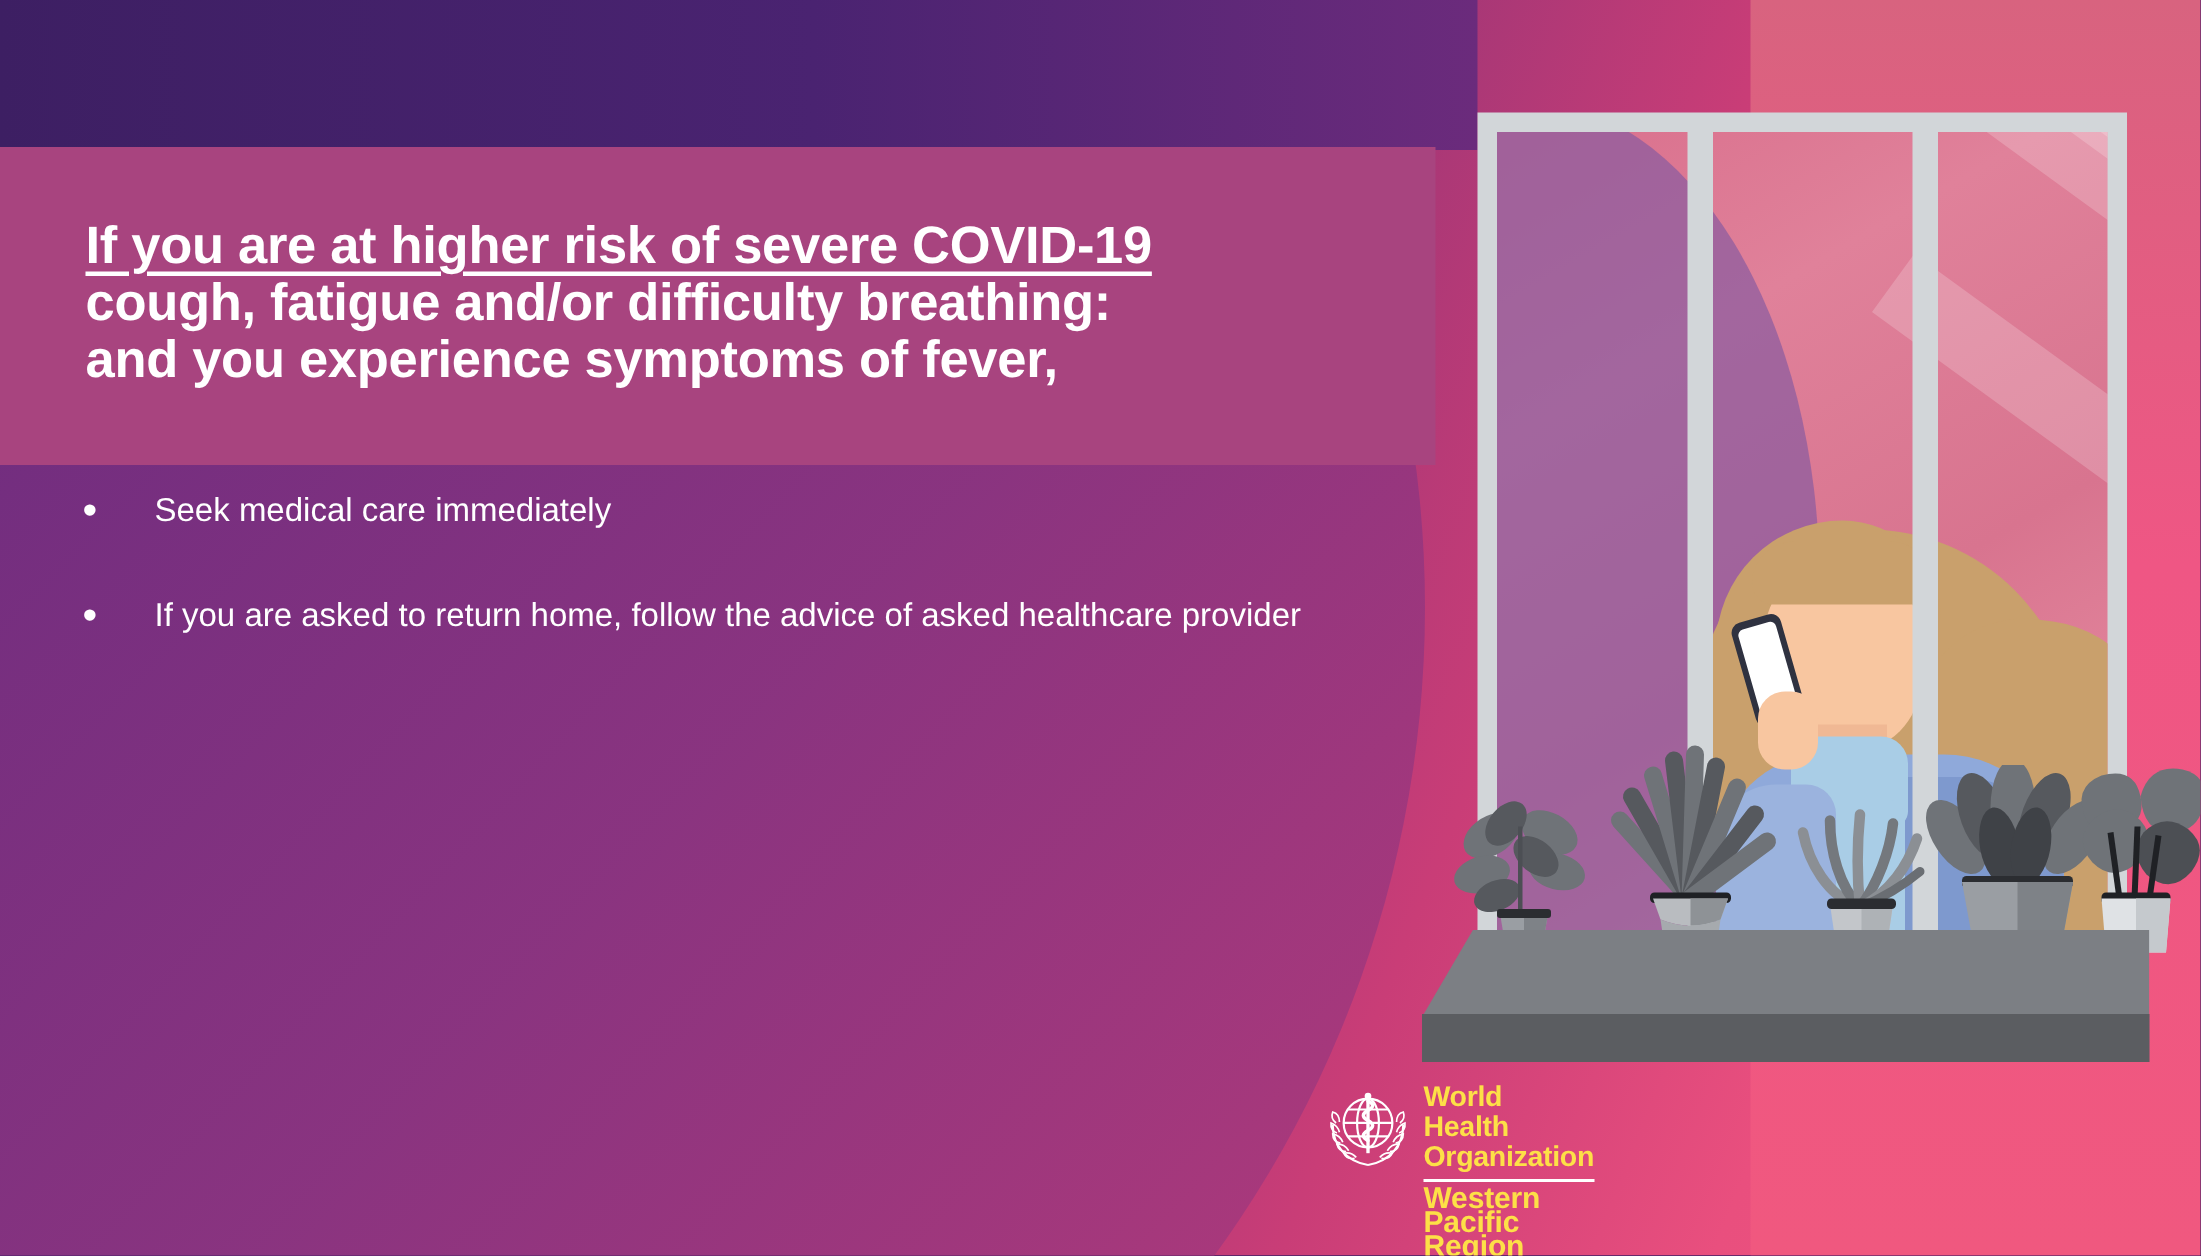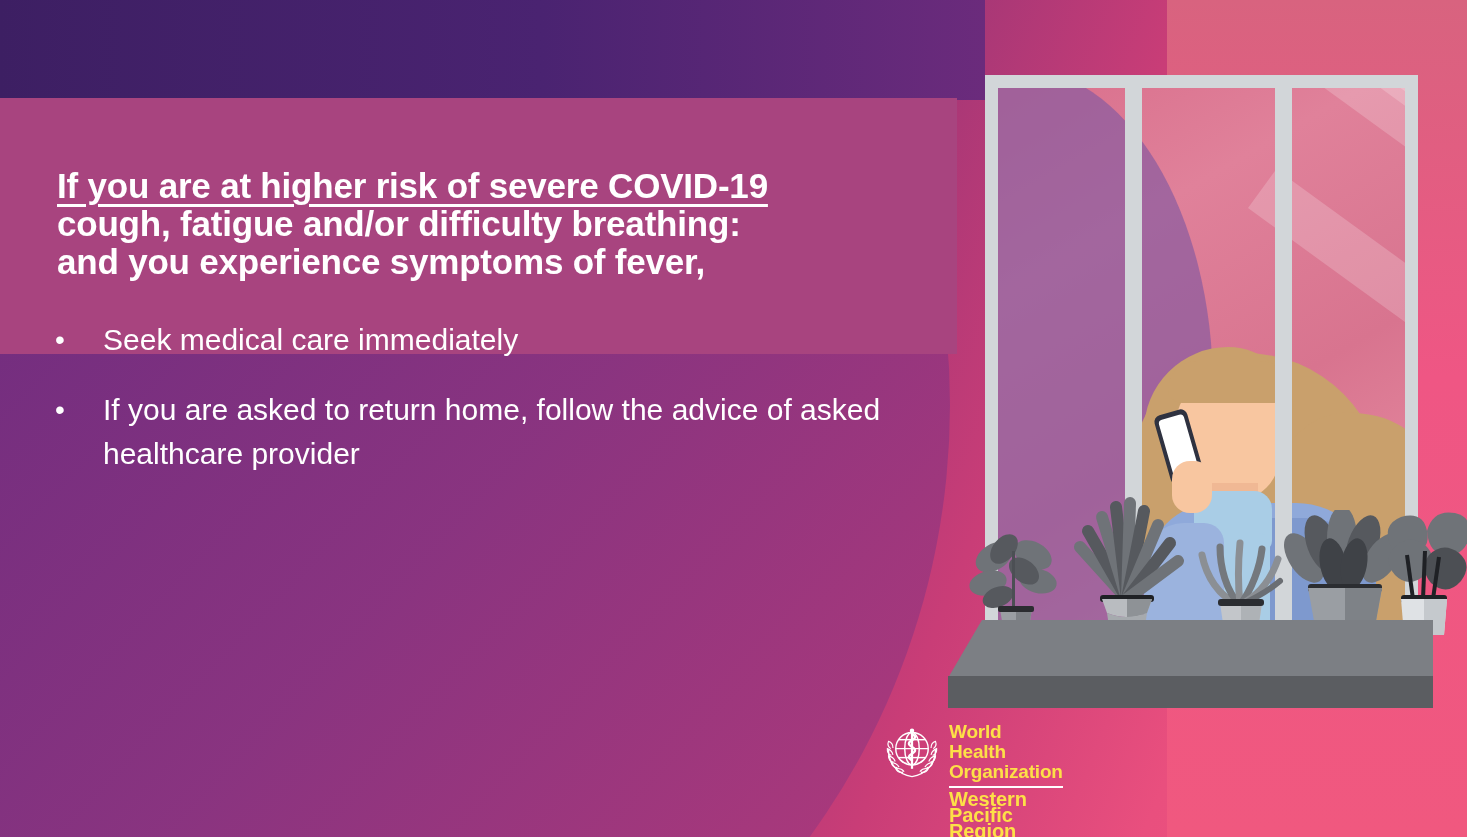--- a/index.html
+++ b/index.html
@@ -29,21 +29,21 @@
     position:absolute;right:0;top:0;width:300px;height:837px;
     background:linear-gradient(180deg,#d8637f 0%, #ef5684 45%, #f0587f 100%);
   }
   .bg-topdark{
     position:absolute;left:0;top:0;width:985px;height:100px;
     background:linear-gradient(90deg,#3d1f63 0%, #4a2371 55%, #6b2b7c 100%);
   }
 
   
   .headline-band{
-    position:absolute;left:0;top:98px;width:957px;height:256px;
+    position:absolute;left:0;top:98px;width:957px;height:212px;
     background:#a8447f;
     display:flex;flex-direction:column;justify-content:center;
     box-sizing:border-box;padding:4px 0 8px 57px;
   }
   .headline-line{
     color:#ffffff;font-weight:bold;font-size:35px;line-height:1.08;
     letter-spacing:-.2px;white-space:nowrap;
   }
   .headline-line.underlined{
     text-decoration:underline;text-underline-offset:6px;text-decoration-thickness:3px;
@@ -52,21 +52,21 @@
   
   .bullets{
     position:absolute;left:55px;top:318px;width:880px;
   }
   .bullet-row{display:flex;align-items:flex-start;margin-bottom:26px;}
   .bullet-dot{
     color:#ffffff;font-size:28px;line-height:44px;width:48px;flex:0 0 48px;
     text-align:left;
   }
   .bullet-text{
-    color:#ffffff;font-size:30px;line-height:44px;font-weight:normal;
+    color:#ffffff;font-size:22px;line-height:44px;font-weight:normal;
   }
 
   
   .illustration{
     position:absolute;left:940px;top:0;width:527px;height:837px;
   }
   .win-frame{
     position:absolute;left:45px;top:75px;width:433px;height:630px;
     background:#d2d6d9;
     overflow:hidden;

